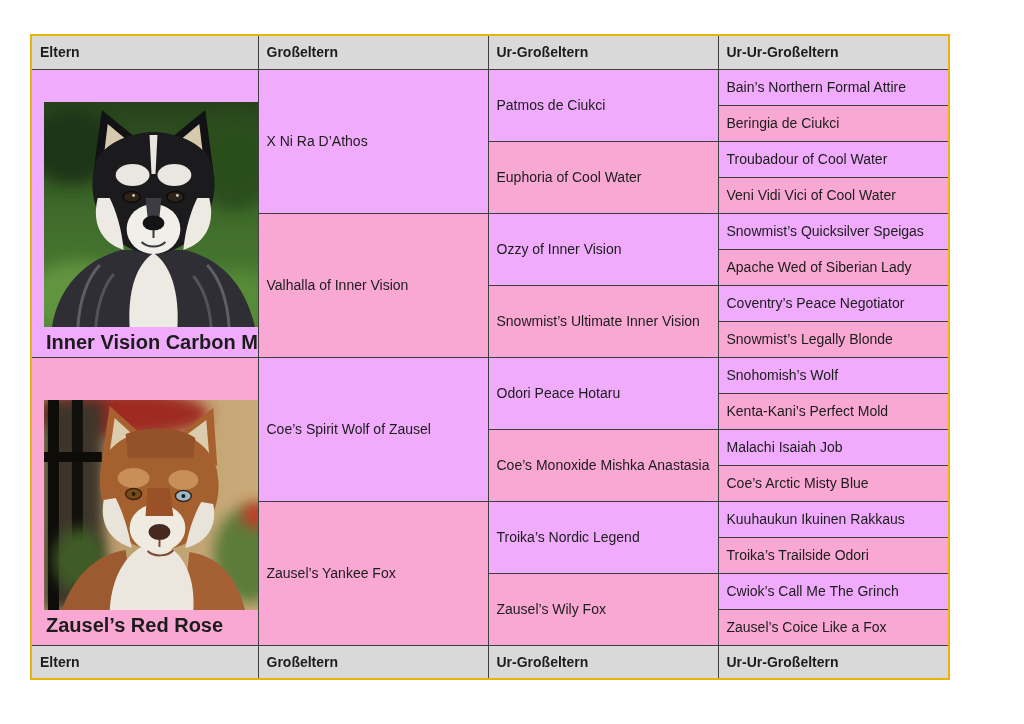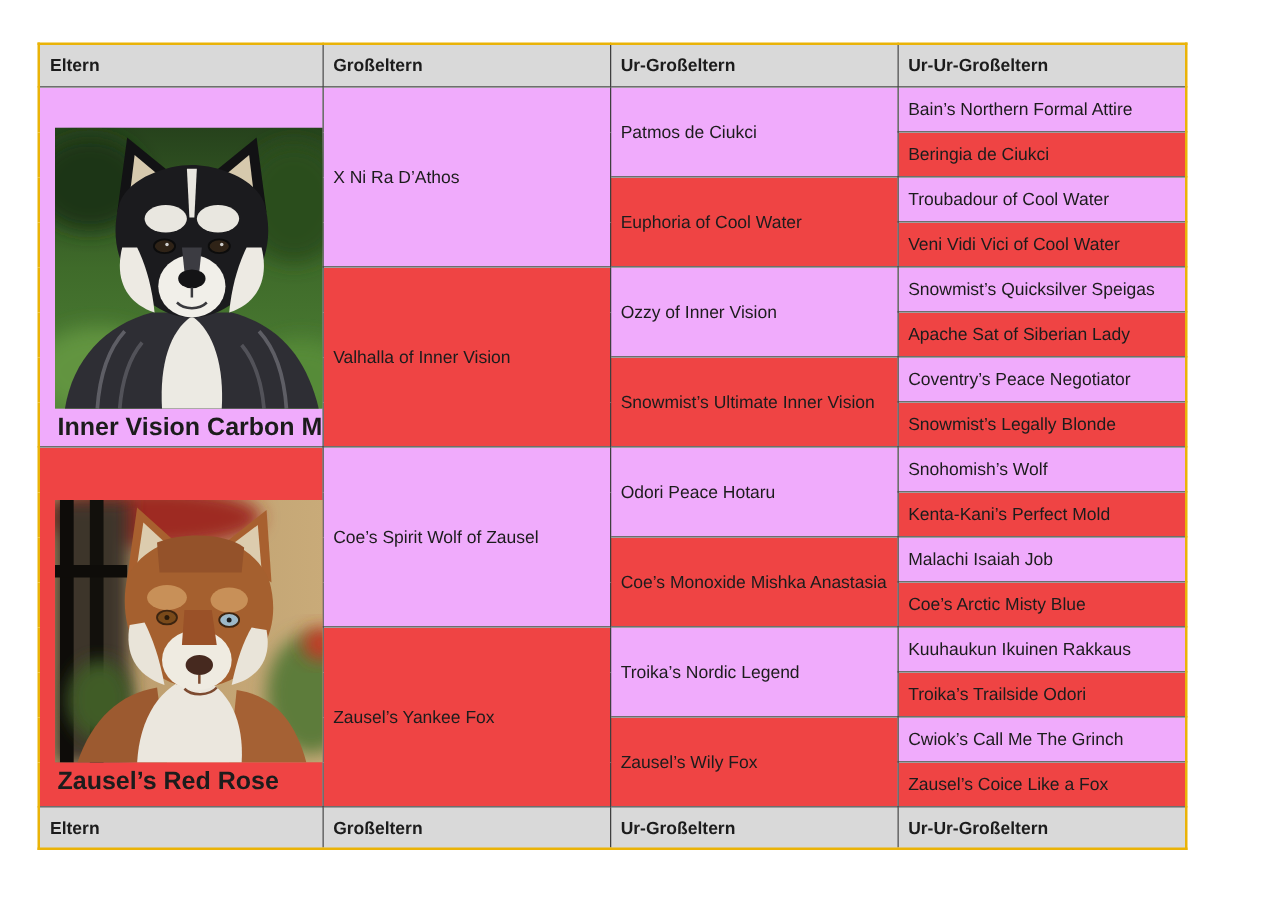--- a/index.html
+++ b/index.html
@@ -21,21 +21,21 @@
   thead th{
     height:33px;background:#d9d9d9;font-weight:bold;
     border-bottom:2px solid #3f3f3f;border-top:2px solid #3f3f3f;
   }
   tfoot td{
     height:32px;background:#d9d9d9;font-weight:bold;
     border-top:2px solid #3f3f3f;border-bottom:2px solid #3f3f3f;
   }
   tbody tr{height:36px;}
   .blue{background:#f0abfc;}
-  .white{background:#ef4444;}
+  .white{background:#f9a8d4;}
   .sep-top{border-top:2px solid #3f3f3f;}
   .parent-cell{vertical-align:top;padding:0;}
   .parent-inner{padding:28px 3px 0 4px;}
   .parent-inner.second{padding-top:34px;}
   .parent-inner svg{display:block;width:219px;}
   .parent-caption{padding:4px 2px 0 2px;font-size:20px;white-space:nowrap;font-weight:bold;}
 </style>
 </head>
 <body>
 
@@ -115,21 +115,21 @@
     </tr>
     <tr>
       <td class="white">Veni Vidi Vici of Cool Water</td>
     </tr>
     <tr>
       <td class="white" rowspan="4">Valhalla of Inner Vision</td>
       <td class="blue" rowspan="2">Ozzy of Inner Vision</td>
       <td class="blue">Snowmist’s Quicksilver Speigas</td>
     </tr>
     <tr>
-      <td class="white">Apache Sat of Siberian Lady</td>
+      <td class="white">Apache Wed of Siberian Lady</td>
     </tr>
     <tr>
       <td class="white" rowspan="2">Snowmist’s Ultimate Inner Vision</td>
       <td class="blue">Coventry’s Peace Negotiator</td>
     </tr>
     <tr>
       <td class="white">Snowmist’s Legally Blonde</td>
     </tr>
 
     <tr>

